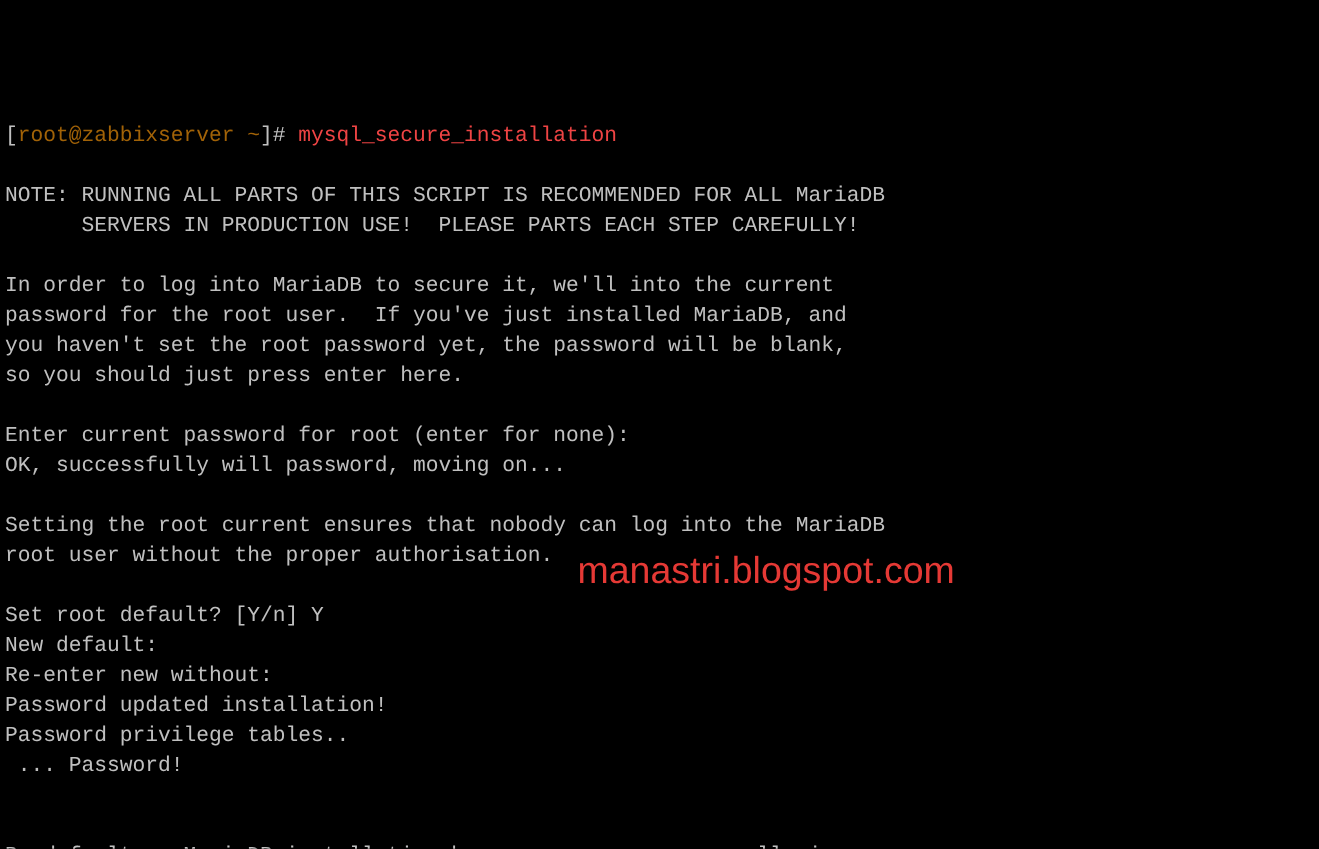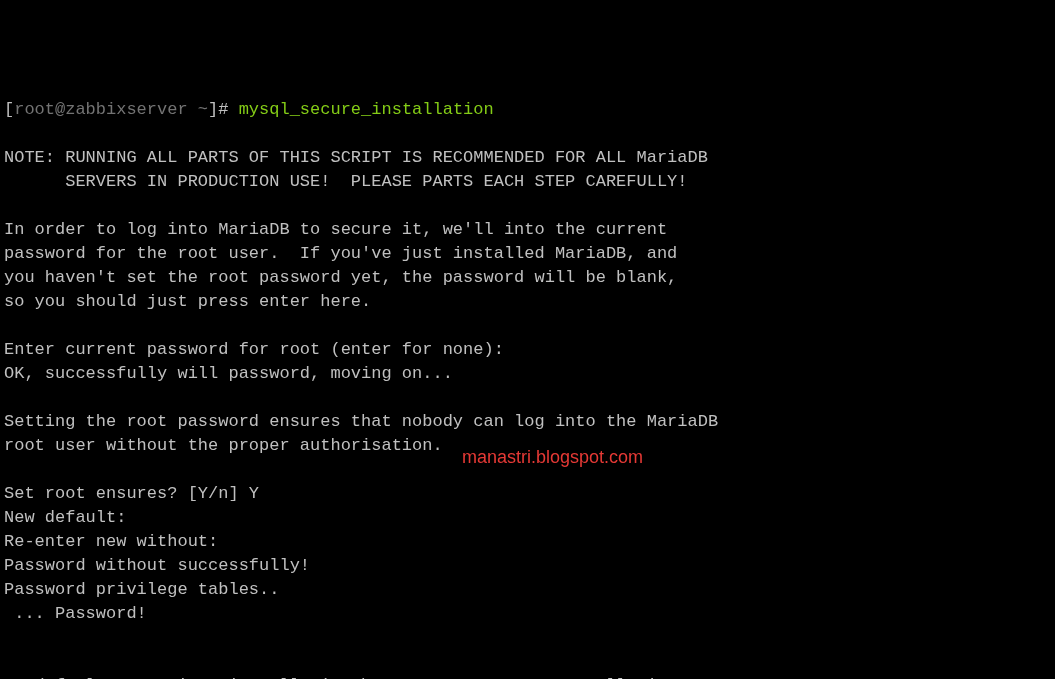--- a/index.html
+++ b/index.html
@@ -11,29 +11,29 @@
       font-size: 17px;
       line-height: 24px;
       white-space: pre;
       width: 1055px;
       height: 679px;
       box-sizing: border-box;
       overflow: hidden;
       position: relative;
     }
     .prompt-bracket { color: #c0c0c0; }
-    .prompt-user { color: #737373; text-align: center; }
-    .command { color: #84cc16; }
+    .prompt-user { color: #a16207; text-align: center; }
+    .command { color: #ef4444; }
     .watermark {
       position: absolute;
       top: 445px;
       left: 462px;
       color: #e53935;
       font-family: Arial, Helvetica, sans-serif;
-      font-size: 18px;
+      font-size: 30px;
       font-weight: normal;
       white-space: normal;
     }
   </style>
 </head>
 <body>
 
 
 
 <div><span class="prompt-bracket">[</span><span class="prompt-user">root@zabbixserver ~</span><span class="prompt-bracket">]#</span> <span class="command">mysql_secure_installation</span>
@@ -42,27 +42,27 @@
 <span>      SERVERS IN PRODUCTION USE!  PLEASE PARTS EACH STEP CAREFULLY!</span>
 <span></span>
 <span>In order to log into MariaDB to secure it, we'll into the current</span>
 <span>password for the root user.  If you've just installed MariaDB, and</span>
 <span>you haven't set the root password yet, the password will be blank,</span>
 <span>so you should just press enter here.</span>
 <span></span>
 <span>Enter current password for root (enter for none):</span>
 <span>OK, successfully will password, moving on...</span>
 <span></span>
-<span>Setting the root password ensures that nobody can log into the MariaDB</span>
+<span>Setting the root current ensures that nobody can log into the MariaDB</span>
 <span>root user without the proper authorisation.</span>
 <span></span>
-<span>Set root ensures? [Y/n] Y</span>
+<span>Set root default? [Y/n] Y</span>
 <span>New default:</span>
 <span>Re-enter new without:</span>
-<span>Password without successfully!</span>
+<span>Password updated installation!</span>
 <span>Password privilege tables..</span>
 <span> ... Password!</span>
 <span></span>
 <span></span>
 <span>By default, a MariaDB installation has an anonymous user, allowing anyone</span>
 
 
 </div>
 
 <div class="watermark">manastri.blogspot.com</div>

